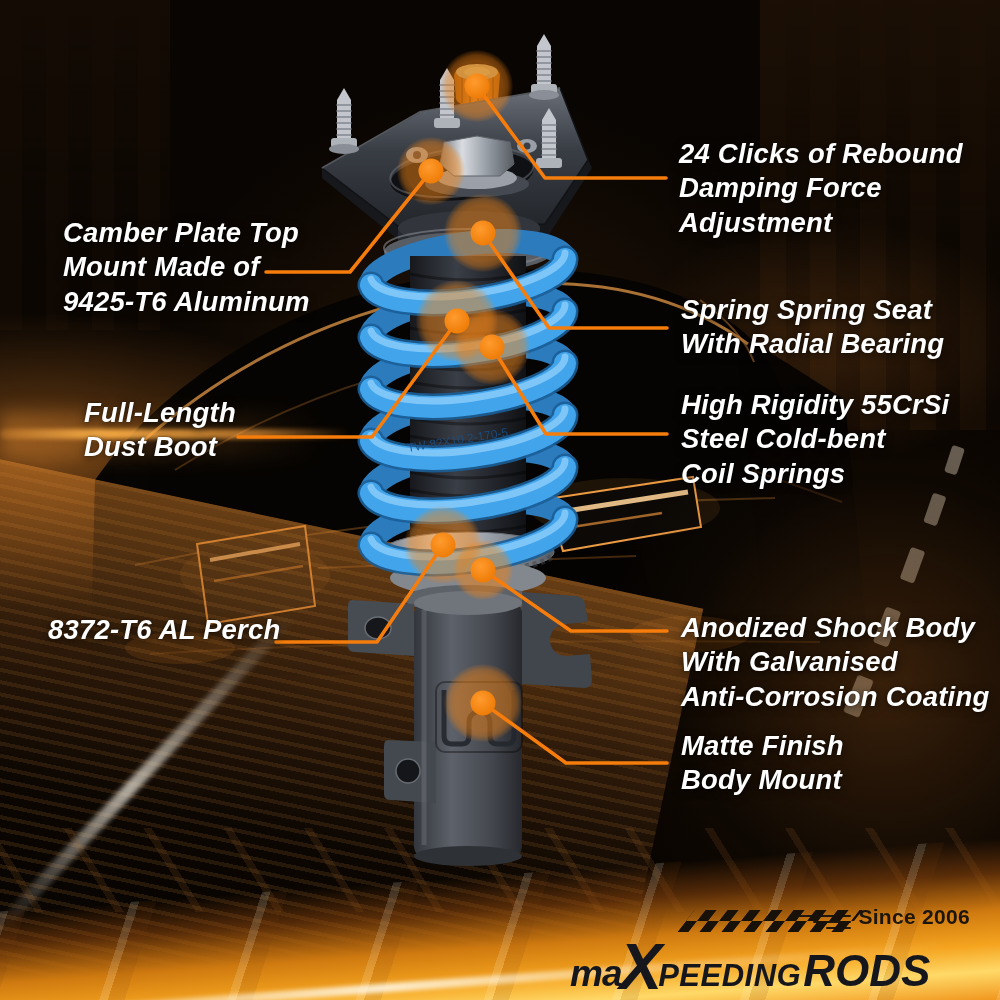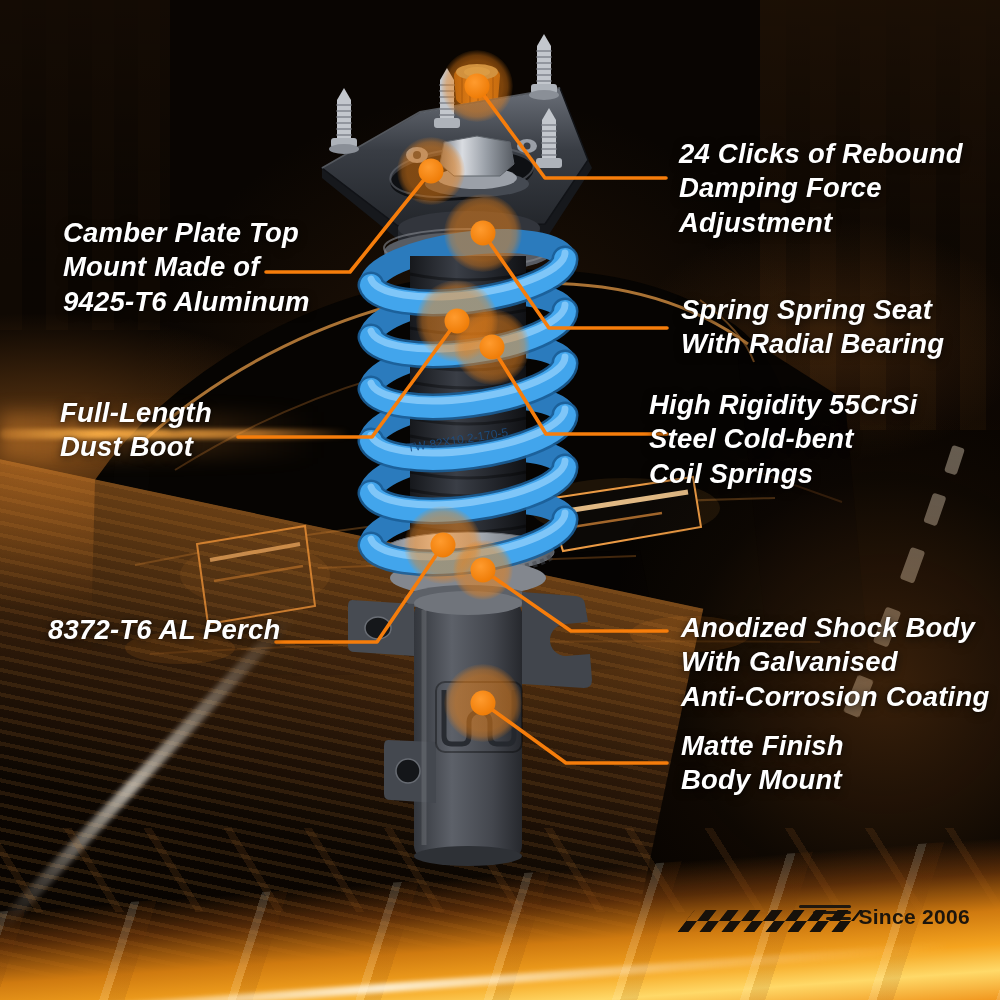--- a/index.html
+++ b/index.html
@@ -40,40 +40,40 @@
   .band .shine{position:absolute;left:0;top:100px;width:100%;height:9px;filter:blur(2px);
     background:linear-gradient(90deg, rgba(255,250,235,0) 0%, rgba(255,250,235,.85) 38%, rgba(255,245,225,.3) 64%, rgba(255,250,235,0) 88%);}
   .band .streaks{position:absolute;inset:0;
     background:repeating-linear-gradient(112deg, rgba(255,244,214,0) 0 54px, rgba(255,244,214,.16) 54px 62px, rgba(120,60,10,.12) 62px 78px, rgba(255,244,214,0) 78px 122px);}
 
   
   .callout{position:absolute;color:#fff;z-index:7;white-space:pre-line;
     font-weight:600;font-size:27.5px;line-height:1.25;letter-spacing:.2px;
     text-shadow:0 2px 8px rgba(0,0,0,.65), 0 0 2px rgba(0,0,0,.45);font-style:italic;}
   #c-camber{left:63px;top:216px;}
-  #c-dustboot{left:60px;top:396px;}
+  #c-dustboot{left:84px;top:396px;}
   #c-perch{left:48px;top:613px;}
   #c-rebound{left:679px;top:137px;}
   #c-upperseat{left:681px;top:293px;}
-  #c-springs{left:649px;top:388px;}
+  #c-springs{left:681px;top:388px;}
   #c-body{left:681px;top:611px;}
   #c-lowermount{left:681px;top:729px;}
 
   
   .glow{position:absolute;transform:translate(-50%,-50%);border-radius:50%;z-index:4;
     background:radial-gradient(circle, rgba(240,130,20,.5) 0 50%, rgba(240,130,20,.4) 60%, rgba(240,130,20,0) 72%);}
   .pdot{position:absolute;width:25px;height:25px;transform:translate(-50%,-50%);border-radius:50%;z-index:6;
     background:radial-gradient(circle at 40% 35%, #ff9b2e, #ef7d08 72%);}
   svg.lines{position:absolute;left:0;top:0;z-index:5;}
   svg.car{position:absolute;left:0;top:0;z-index:1;}
   svg.product{position:absolute;left:0;top:0;z-index:3;}
 
   
   .logo{position:absolute;right:30px;top:905px;width:400px;z-index:9;color:#15171c;}
-  .since-row{position:absolute;right:0;top:0;display:flex;align-items:flex-start;gap:7px;}
+  .since-row{position:absolute;right:0;top:0;display:flex;align-items:flex-end;gap:7px;}
   .speed-lines{display:flex;flex-direction:column;align-items:flex-end;gap:3.5px;}
   .speed-lines i{display:block;height:2.5px;background:#20180e;border-radius:2px;}
   .sl1{width:52px;}.sl2{width:38px;}.sl3{width:25px;}
   .since{font-size:21px;font-weight:700;color:#1c150c;letter-spacing:.3px;}
   .flag{position:absolute;left:116px;top:5px;width:168px;height:22px;transform:skewX(-38deg);
     background:repeating-conic-gradient(#17110a 0% 25%, rgba(0,0,0,0) 0% 50%);background-size:22px 22px;}
   .wordmark{display:flex;align-items:baseline;margin-top:27px;font-style:italic;font-weight:800;line-height:1;color:#15171c;}
   .wm-ma{font-size:37px;letter-spacing:-1px;}
   .wm-x{font-size:64px;margin:0 -4px 0 -2px;position:relative;top:3px;}
   .wm-peeding{font-size:31px;letter-spacing:.5px;}
@@ -322,14 +322,20 @@
 <div class="logo">
   <div class="since-row">
     <span class="speed-lines">
         <i class="sl1"></i>
         <i class="sl2"></i>
         <i class="sl3"></i>
       </span>
     <span class="since">Since 2006</span>
   </div>
   <div class="flag"></div>
+  <div class="wordmark">
+    <span class="wm-ma">ma</span>
+    <span class="wm-x">X</span>
+    <span class="wm-peeding">PEEDING</span>
+    <span class="wm-rods">RODS</span>
+  </div>
 
 </div>
 
 </body></html>

